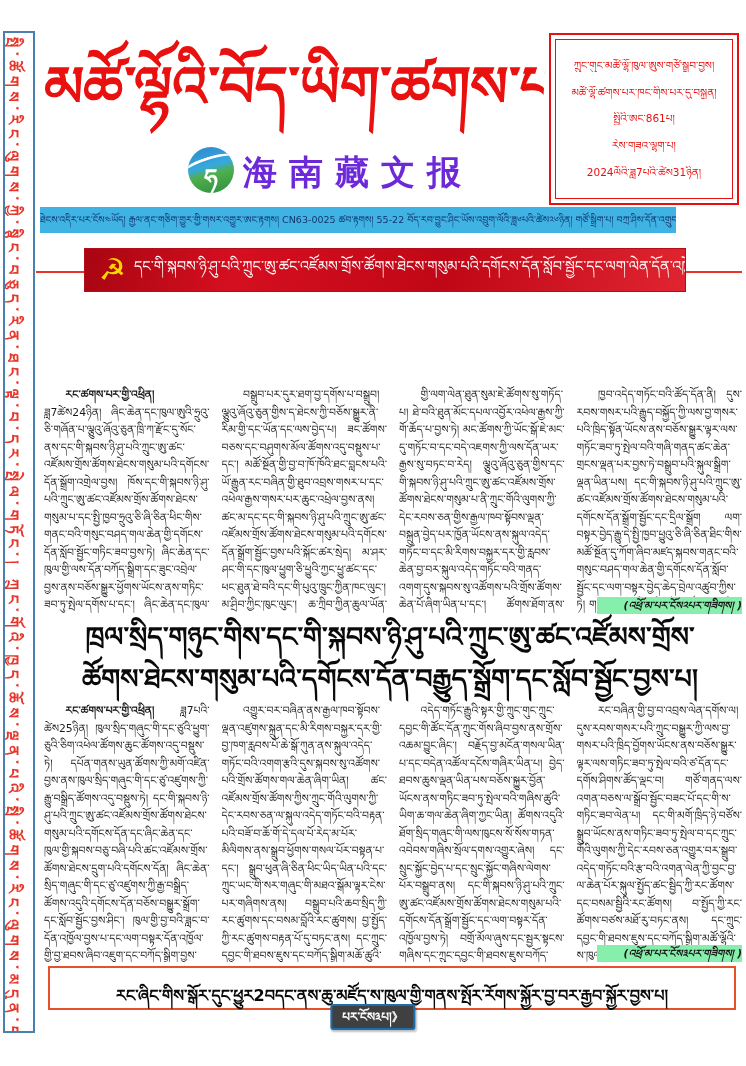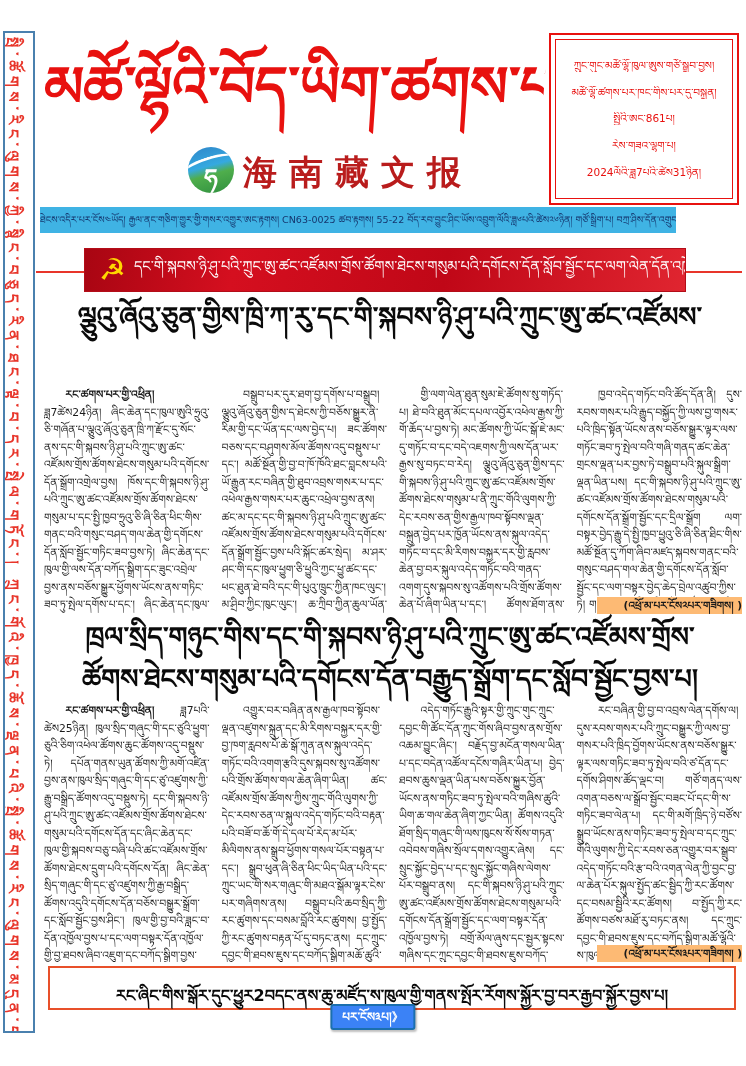--- a/index.html
+++ b/index.html
@@ -34,21 +34,21 @@
     position:absolute;left:-8px;top:10px;width:58px;height:16px;
     border-top:3px solid #ffffff;border-radius:50%;transform:rotate(-18deg);
   }
   .logo .glyph{
     position:absolute;left:0;top:4px;width:46px;text-align:center;
     color:#ffffff;font-size:24px;font-weight:bold;
   }
   .masthead-chinese{
     position:absolute;left:243px;top:150px;width:300px;height:46px;
     font-family:"DejaVu Serif","Liberation Serif",serif;
-    font-size:34px;font-weight:bold;color:#b91c1c;letter-spacing:12px;white-space:nowrap;
+    font-size:34px;font-weight:bold;color:#6d28d9;letter-spacing:12px;white-space:nowrap;
   }
   
   .info-box{
     position:absolute;left:549px;top:33px;width:190px;height:172px;
     border:2px solid #e8110f;outline:1px solid #e8110f;outline-offset:-7px;
     background:#fff;box-sizing:border-box;
     display:flex;flex-direction:column;justify-content:space-evenly;
     padding:10px 10px;
   }
   .info-box .row{
@@ -90,35 +90,35 @@
   .article.a1{top:386px;height:228px;}
   .article.a2{top:702px;height:260px;}
   .col{
     flex:1 1 0;overflow:hidden;position:relative;
     font-size:10.8px;line-height:17.5px;color:#1a1a1a;text-align:justify;
   }
   .col p{margin:0;text-indent:2em;}
   .col p.first{text-indent:2em;}
   .dateline{font-weight:bold;}
   .continued{
-    position:absolute;bottom:0;right:0;background:#fdba74;
-    font-weight:bold;font-size:10.5px;padding-left:6px;text-indent:0;
+    position:absolute;bottom:0;right:0;background:#86efac;
+    font-weight:bold;font-size:10.5px;padding-left:6px;text-indent:0;font-style:italic;
   }
   
   .bottom-box{
     position:absolute;left:48px;top:966px;width:688px;height:44px;
     border:2px solid #e8502a;box-sizing:border-box;background:#fff;
   }
   .bottom-box .txt{
     margin-top:10px;text-align:center;font-weight:bold;font-size:16px;color:#0a0a0a;
     white-space:nowrap;overflow:hidden;
   }
   .page-button{
     position:absolute;left:50%;top:1004px;transform:translateX(-50%);
-    background:#3b82f6;border:2px solid #1b6fae;border-radius:3px;
+    background:#404040;border:2px solid #1b6fae;border-radius:3px;
     color:#ffffff;font-size:12px;font-weight:bold;line-height:22px;
     padding:0 10px;cursor:pointer;box-shadow:1px 2px 2px rgba(0,0,0,.25);
     white-space:nowrap;
   }
 </style>
 </head>
 <body>
 
 <div class="left-strip">
   <div class="left-strip-text">སྤྱི་ཚོགས་རིང་ལུགས་ཀྱི་སྙིང་བཅུད་རིན་ཐང་ལྟ་བ་དར་སྤེལ་གཏོང་། ཀྲུང་གོའི་ཁྱད་ཆོས་ལྡན་པའི་སྤྱི་ཚོགས་རིང་ལུགས་མདུན་བསྐྱོད་བྱེད།</div>
@@ -143,21 +143,20 @@
 
 <div class="blue-bar">ཐེངས་འདིར་པར་ངོས༤ཡོད། རྒྱལ་ནང་གཅིག་གྱུར་གྱི་གསར་འགྱུར་ཨང་རྟགས། CN63-0025 ཚབ་རྟགས། 55-22 བོད་རབ་བྱུང་ཤིང་ཡོས་འབྲུག་ལོའི་ཟླ༦པའི་ཚེས༢༦ཉིན། གཙོ་སྒྲིག་པ། བཀྲ་ཤིས་དོན་འགྲུབ</div>
 
 <div class="red-hairline"></div>
 <div class="party-banner">
   <span class="party-emblem">☭</span>
   <span class="txt">དང་གི་སྐབས་ཉི་ཤུ་པའི་ཀྲུང་ཨུ་ཚང་འཛོམས་གྲོས་ཚོགས་ཐེངས་གསུམ་པའི་དགོངས་དོན་སློབ་སྦྱོང་དང་ལག་ལེན་དོན་འཁྱོལ་བྱེད།</span>
 </div>
 
 <div class="headline h1">
-  <div>ལྕུའུ་ཞོའུ་ཅུན་གྱིས་ཁྲི་ཀ་རུ་དང་གི་སྐབས་ཉི་ཤུ་པའི་ཀྲུང་ཨུ་ཚང་འཛོམས་</div>
 </div>
 
 <div class="article a1">
   <div class="col">
     <p class="first">
       <span class="dateline">རང་ཚགས་པར་གྱི་འཕྲིན།</span><span> ཟླ7ཚེས24ཉིན། ཞིང་ཆེན་དང་ཁུལ་ཨུའི་ཧྲུའུ་ཅི་གཞོན་པ་ལྕུའུ་ཞོའུ་ཅུན་ཁྲི་ཀ་རྫོང་དུ་སོང་ནས་དང་གི་སྐབས་ཉི་ཤུ་པའི་ཀྲུང་ཨུ་ཚང་འཛོམས་གྲོས་ཚོགས་ཐེངས་གསུམ་པའི་དགོངས་དོན་སྒྲོག་འགྲེལ་བྱས། ཁོས་དང་གི་སྐབས་ཉི་ཤུ་པའི་ཀྲུང་ཨུ་ཚང་འཛོམས་གྲོས་ཚོགས་ཐེངས་གསུམ་པ་དང་སྤྱི་ཁྱབ་ཧྲུའུ་ཅི་ཞི་ཅིན་ཕིང་གིས་གནང་བའི་གསུང་བཤད་གལ་ཆེན་གྱི་དགོངས་དོན་སློབ་སྦྱོང་གཏིང་ཟབ་བྱས་ཏེ། ཞིང་ཆེན་དང་ཁུལ་གྱི་ལས་དོན་བཀོད་སྒྲིག་དང་ཟུང་འབྲེལ་བྱས་ནས་བཅོས་སྒྱུར་ཕྱོགས་ཡོངས་ནས་གཏིང་ཟབ་ཏུ་སྤེལ་དགོས་པ་དང་། ཞིང་ཆེན་དང་ཁུལ་ཕྱུགས་ལས་ཐོན་ཁུངས་ཀྱི་དཔལ་འབྱོར་འཕེལ་རྒྱས་ལ་སྐུལ་འདེད་ནན་པོ་གཏོང་དགོས་པའི་བླང་བྱ་བཏོན།</span>
     </p>
   </div>
   <div class="col">
       <p>བསྒྲུབ་པར་དུར་ཐག་བྱ་དགོས་པ་བསྒྲུབ། ལྕུའུ་ཞོའུ་ཅུན་གྱིས་ད་ཐེངས་ཀྱི་བཅོས་སྒྱུར་ནི་རིམ་གྱི་དང་ཡོན་དང་ལས་བྱེད་པ། ཟང་ཚོགས་བཅས་དང་བཤུགས་མོལ་ཚོགས་འདུ་བསྡུས་པ་དང་། མཚོ་སྔོན་གྱི་བྱ་བ་ཁོ་ཁོའི་ཐང་བླངས་པའི་ཡོ་རྒྱུན་རང་བཞིན་གྱི་ཐུབ་འབྲས་གསར་པ་དང་འཕེལ་རྒྱས་གསར་པར་ཆུང་འཕྲེལ་བྱས་ནས། ཚང་མ་དང་དང་གི་སྐབས་ཉི་ཤུ་པའི་ཀྲུང་ཨུ་ཚང་འཛོམས་གྲོས་ཚོགས་ཐེངས་གསུམ་པའི་དགོངས་དོན་སྒྲོག་སྦྱོང་བྱས་པའི་སྐོང་ཚར་སྲེད། མ་ཤར་ཤང་གི་དང་ཁུལ་ཕྱུག་ཅི་ཕྱུའི་ཀྱང་ཕྱུ་ཚང་དང་ཕང་ཐུན་ཐེ་བའི་དང་གི་པུའུ་ཁྲུང་ཀྱིན་ཁང་ལུང་། མ་ཤྲིབ་ཀྱིང་ཁུང་ལུང་། ཆ་ཀྲིབ་ཀྱིན་ཆུལ་ཡོན་གཞིས་ཁུལ་གྱི་དང་ཀི་པུའུ་ཁྲུང་ཅིན་ཁོ་ཆུའི་ཆུང་ཚང་ཅིན་ཚོ་ཆེན་གྱིས་གྲོང་གསེབ་ཐོན་ལས་དར་སྤེལ་ལ་སྐུལ་སྤེལ།</p>

